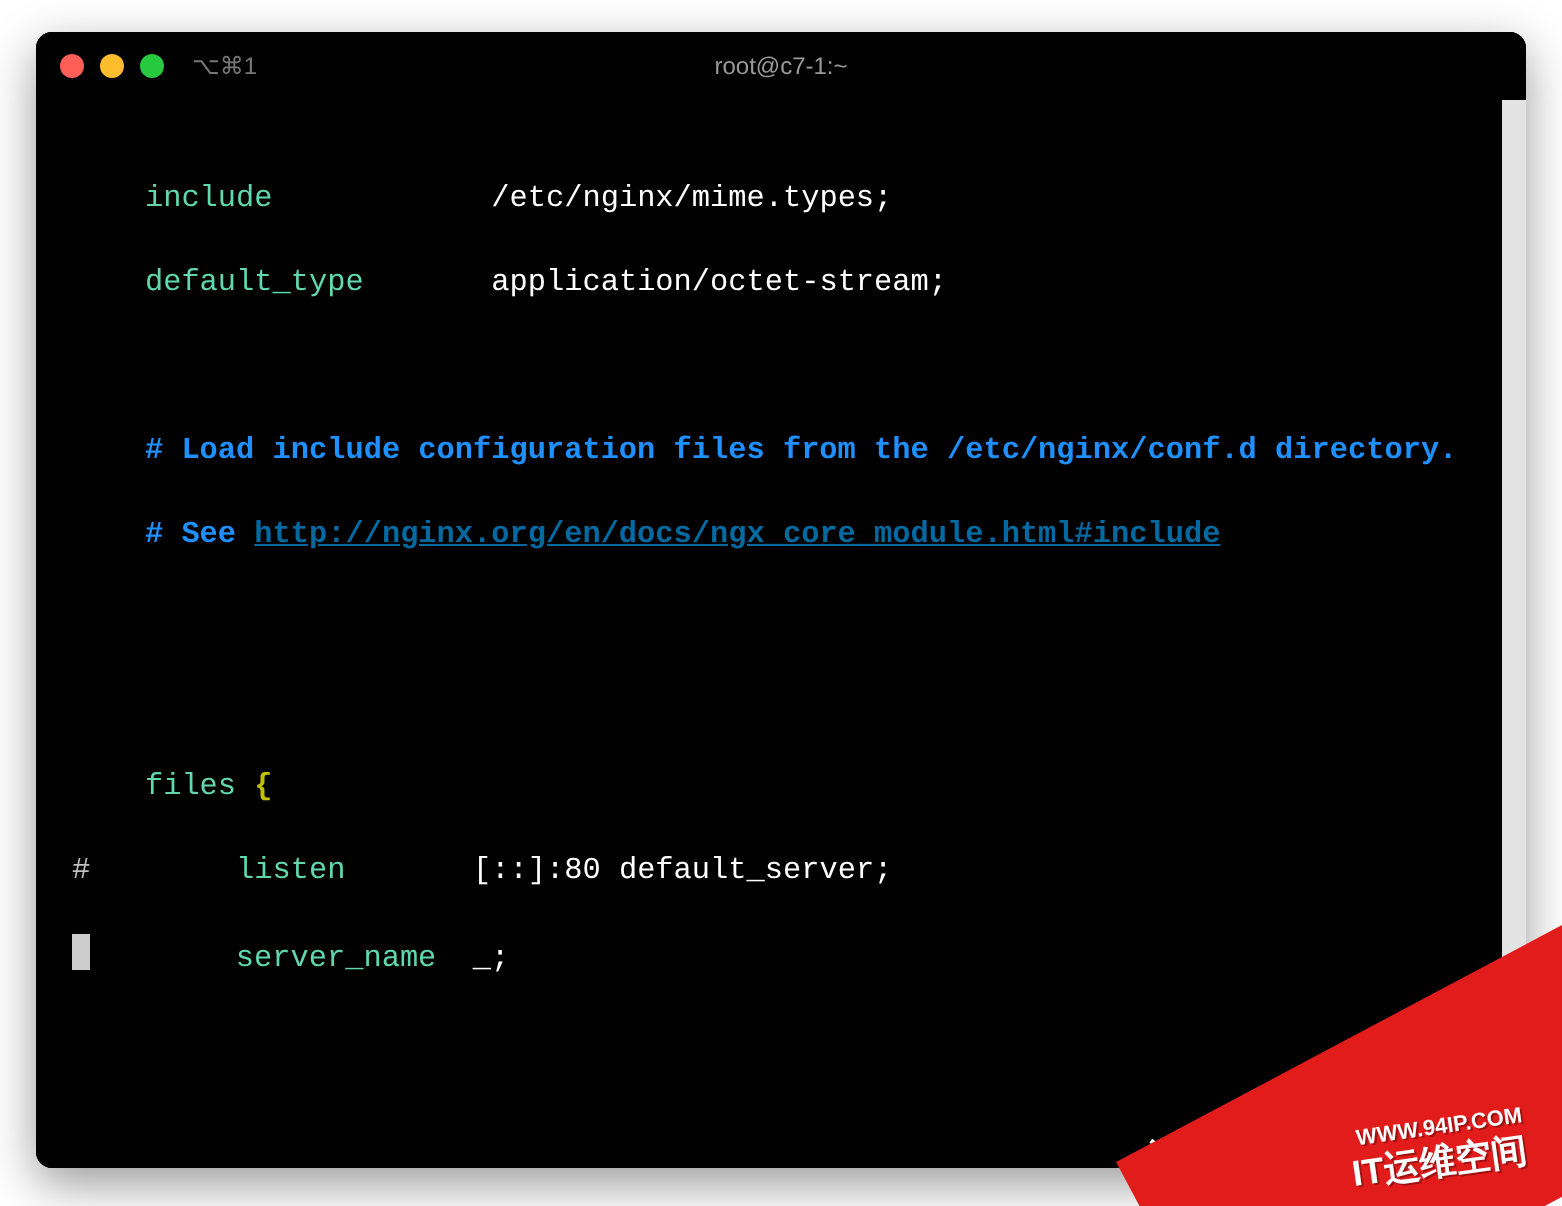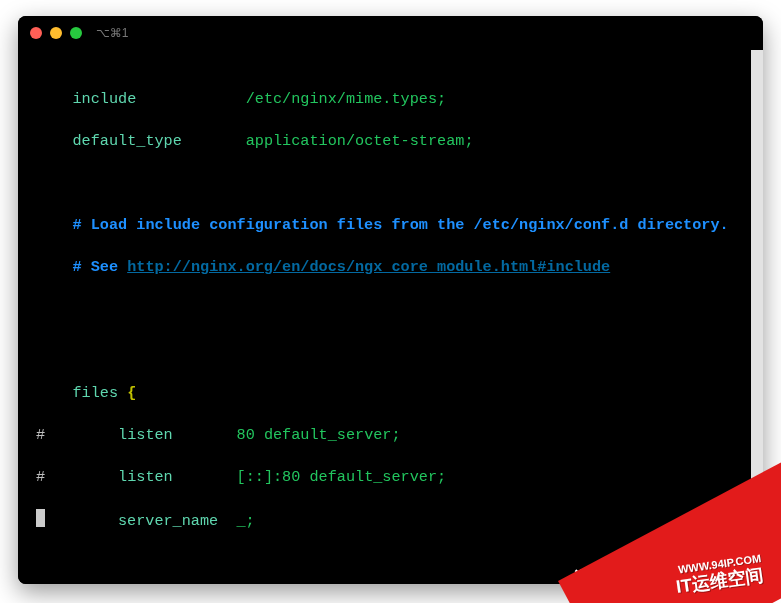--- a/index.html
+++ b/index.html
@@ -25,21 +25,21 @@
     position: absolute; top: 34px; left: 0; right: 12px; bottom: 0;
     background: #000; padding: 18px 0 0 18px;
     font-family: Menlo, Consolas, "Courier New", monospace;
     font-size: 15.2px; line-height: 21px; color: #dcdcdc;
     white-space: pre;
   }
   .line { display:block; }
   .kw   { color: #5fd7af; font-weight: normal; }   
   .cmt  { color: #1e90ff; font-weight: bold; }   
   .url  { color: #0369a1; font-weight: bold; text-decoration: underline; }
-  .args { color: #22c55e; }
+  .args { color: #ffffff; }
   .gr   { color: #c0c000; font-weight: bold; }
   .hash { color: #bfbfbf; }
   .cursorcell {
     display:inline-block; width:9px; height:18px;
     background:#cccccc; color:#000; vertical-align:-2px;
   }
   .ribbon {
     position:absolute; right:-50px; bottom:-30px; width:260px; height:120px;
     background:#e21b1b; transform: rotate(-28deg);
   }
@@ -56,34 +56,34 @@
 <body>
 
 <div class="window">
   <div class="titlebar">
     <div class="traffic">
       <div class="dot red"></div>
       <div class="dot yellow"></div>
       <div class="dot green"></div>
     </div>
     <span class="tablabel">⌥⌘1</span>
+    <span class="wintitle">root@c7-1:~</span>
   </div>
 
   <div class="scrollbar"></div>
 
   <div class="codearea">
 <span class="line"><span>    </span><span class="kw">include</span><span>            </span><span class="args">/etc/nginx/mime.types;</span></span>
 <span class="line"><span>    </span><span class="kw">default_type</span><span>       </span><span class="args">application/octet-stream;</span></span>
 <span class="line"> </span>
 <span class="line"><span>    </span><span class="cmt"># Load include configuration files from the /etc/nginx/conf.d directory.</span></span>
 <span class="line"><span>    </span><span class="cmt"># See </span><span class="url">http://nginx.org/en/docs/ngx_core_module.html#include</span></span>
 <span class="line"><span>    </span></span>
 <span class="line"> </span>
 <span class="line"><span>    </span><span class="kw">files</span><span class="gr"> {</span></span>
-<span class="line"><span class="hash">#</span><span>        </span><span class="kw">listen</span><span>       </span><span class="args">80 default_server;</span></span>
 <span class="line"><span class="hash">#</span><span>        </span><span class="kw">listen</span><span>       </span><span class="args">[::]:80 default_server;</span></span>
 <span class="line"><span class="cursorcell"></span><span>        </span><span class="kw">server_name</span><span>  </span><span class="args">_;</span></span>
 
 
 
 
 
 
 
 

